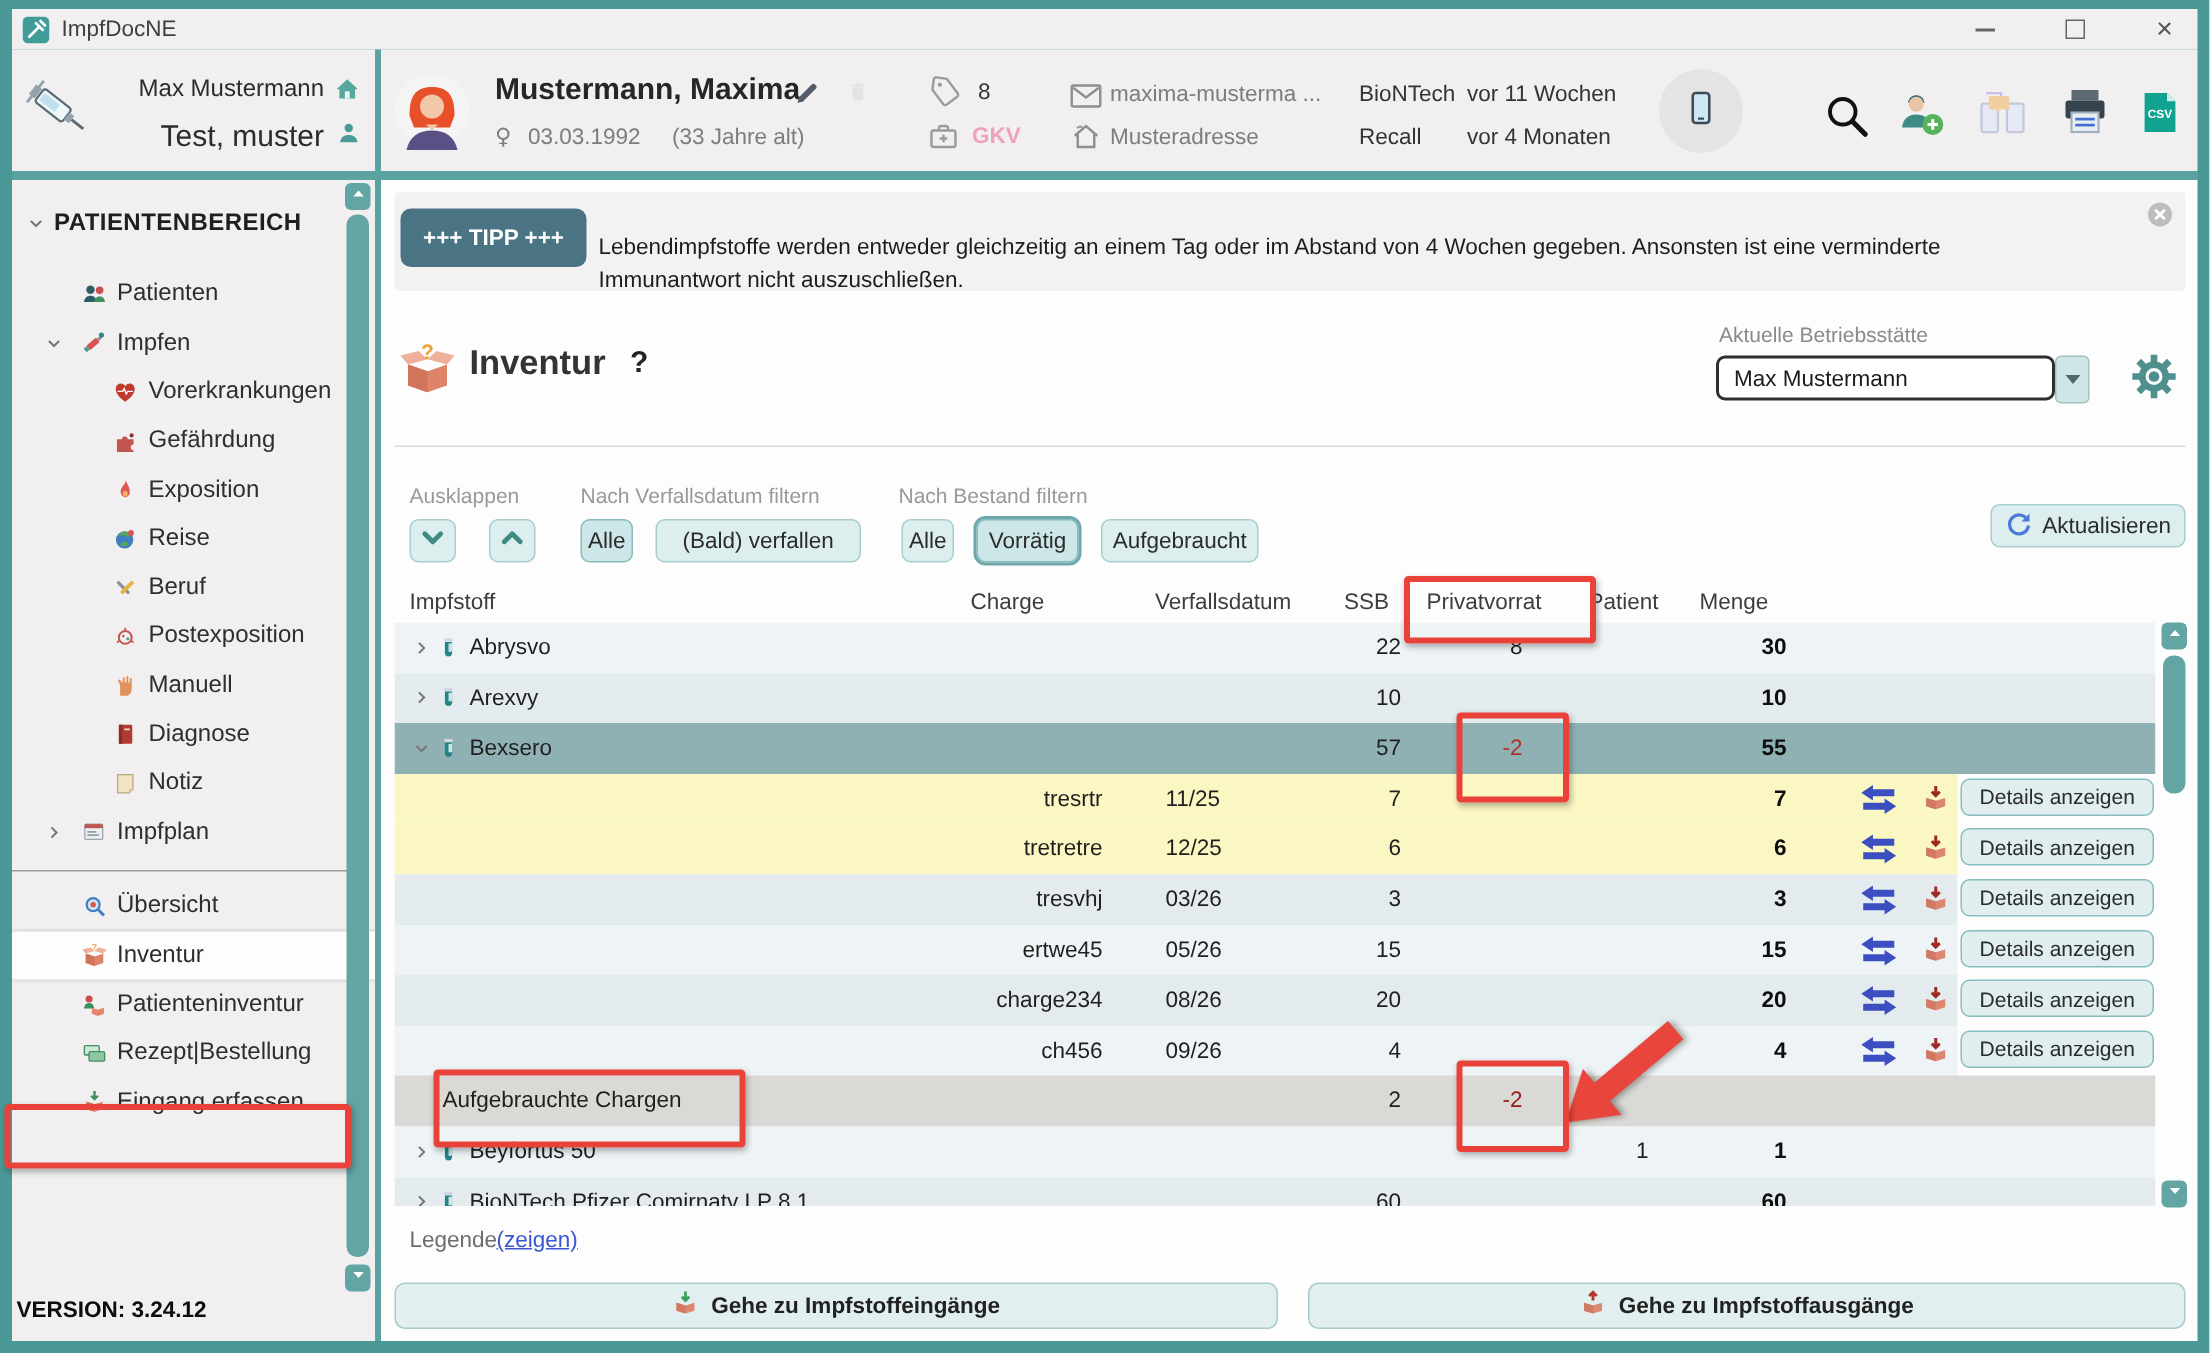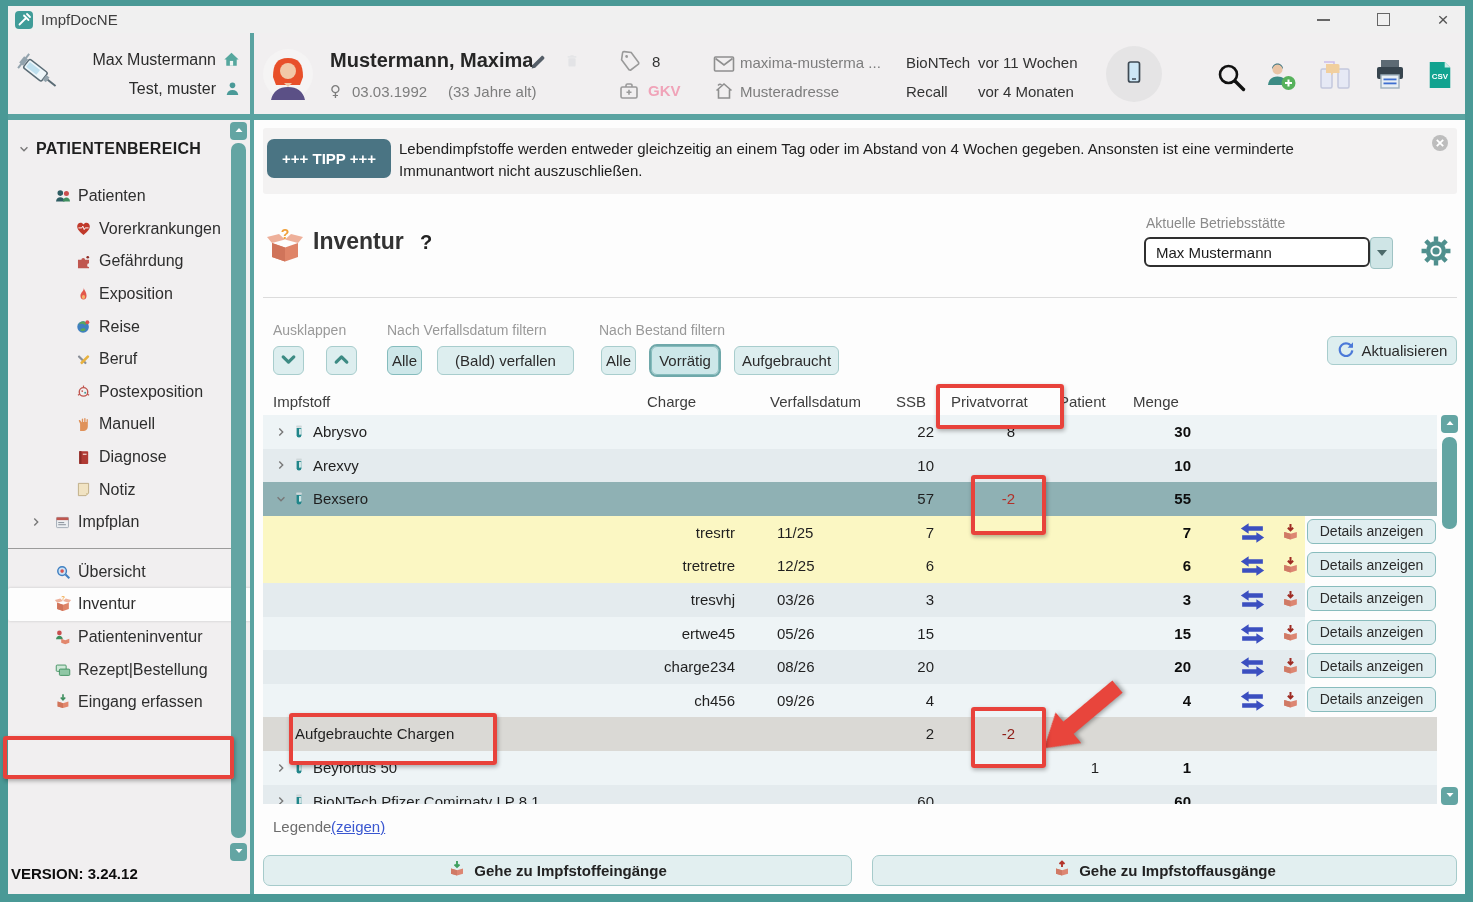--- a/index.html
+++ b/index.html
@@ -11,21 +11,21 @@
             display:flex;align-items:center;}
   .titlebar .appic{margin-left:7px;display:flex;}
   .titlebar .ttl{margin-left:8px;font-size:15px;color:#3f3f3f;}
   .winbtn{position:absolute;top:0;height:27px;width:30px;display:flex;align-items:center;justify-content:center;color:#555;}
   .win-min-bar{width:13px;height:2px;background:#666;}
   .win-max-box{width:11px;height:11px;border:1.6px solid #666;}
   .win-close-x{font-size:19px;line-height:19px;color:#555;}
   
   .header{position:absolute;left:8px;top:33px;width:1457px;height:81px;background:#f1eff0;}
   .hdr-name{font-size:16px;color:#2c2c2c;}
-  .hdr-sub{font-size:16px;color:#2c2c2c;}
+  .hdr-sub{font-size:20px;color:#2c2c2c;}
   .pname{font-size:20px;font-weight:600;color:#262626;white-space:nowrap;}
   .gray{color:#7d7d7d;}
   .dk{color:#333;}
   .f15{font-size:15px;}
   .pink{color:#f0a3b8;font-weight:bold;}
   .phone-circle{position:absolute;width:56px;height:56px;border-radius:50%;background:#e5e4e5;
                 display:flex;align-items:center;justify-content:center;}
   .vline{position:absolute;left:250px;top:33px;width:4px;height:861px;background:#5aa3a1;}
   .teal-band{position:absolute;left:8px;top:114px;width:1457px;height:6px;background:#5aa3a1;}
   
@@ -259,20 +259,39 @@
           <span class="item-ic">
             <svg width="18" height="18" viewBox="0 0 20 20">
               <circle cx="7" cy="6.8" r="3.1" fill="#2e5d63"></circle>
               <path d="M2.2 16c.4-3.2 2.3-4.7 4.8-4.7s4.4 1.5 4.8 4.7z" fill="#2e5d63"></path>
               <circle cx="13.8" cy="7.3" r="2.8" fill="#c94f4f"></circle>
               <path d="M9.8 16c.3-2.9 2-4.2 4-4.2s3.7 1.3 4 4.2z" fill="#3f8f5f"></path>
             </svg>
           </span>
           <span>Patienten</span>
         </div>
+        <div class="side-item indent1">
+          <span class="item-chev">
+            <svg width="12" height="12" viewBox="0 0 14 14">
+              <path d="M3 5l4 4 4-4" fill="none" stroke="#777" stroke-width="1.6"></path>
+            </svg>
+          </span>
+          <span class="item-ic">
+            <svg width="17" height="17" viewBox="0 0 20 20">
+              <g transform="rotate(-40 10 10)">
+                <rect x="4" y="8" width="10" height="4.6" rx="1" fill="#d9534f"></rect>
+                <rect x="14" y="9" width="2.5" height="2.6" fill="#8a98a2"></rect>
+                <line x1="16.5" y1="10.3" x2="19.5" y2="10.3" stroke="#5a6b75" stroke-width="1.4"></line>
+                <rect x="1" y="8.5" width="3" height="3.6" fill="#4a9a98"></rect>
+              </g>
+              <circle cx="16" cy="4" r="2" fill="#2e8b8a"></circle>
+            </svg>
+          </span>
+          <span>Impfen</span>
+        </div>
         <div class="side-item indent2">
           <span class="item-ic">
             <svg width="17" height="17" viewBox="0 0 20 20">
               <path d="M10 17.5C4 13 2.6 10 2.6 7.4 2.6 5 4.4 3.2 6.5 3.2c1.4 0 2.7.8 3.5 2 .8-1.2 2.1-2 3.5-2 2.1 0 3.9 1.8 3.9 4.2 0 2.6-1.4 5.6-7.4 10.1z" fill="#c0392b"></path>
               <polyline points="4,9.3 8,9.3 9.2,7.2 10.8,11.3 12,9.3 16,9.3" stroke="#fff" stroke-width="1.1" fill="none"></polyline>
             </svg>
           </span>
           <span>Vorerkrankungen</span>
         </div>
         <div class="side-item indent2">
@@ -434,21 +453,21 @@
             <path d="M2.5 4L6 8l3.5-4z" fill="#fff"></path>
           </svg></span>
       </div>
   </div>
 
   <div class="main">
 
     <div class="tip-banner">
       <div class="tip-badge">+++ TIPP +++</div>
       <div class="tip-text">
-        <span style="display:block;">Lebendimpfstoffe werden entweder gleichzeitig an einem Tag oder im Abstand von 4 Wochen gegeben. Ansonsten ist eine verminderte</span>
+        <span style="display:block;margin-top:16px;">Lebendimpfstoffe werden entweder gleichzeitig an einem Tag oder im Abstand von 4 Wochen gegeben. Ansonsten ist eine verminderte</span>
         <span style="display:block;">Immunantwort nicht auszuschließen.</span>
       </div>
       <span class="abs" style="left:1168px;top:6px;"><svg width="18" height="18" viewBox="0 0 18 18">
             <circle cx="9" cy="9" r="8" fill="#bdbdbd"></circle>
             <path d="M5.8 5.8l6.4 6.4M12.2 5.8l-6.4 6.4" stroke="#fff" stroke-width="1.8"></path>
           </svg></span>
     </div>
 
     <span class="abs" style="left:11px;top:106px;"><svg width="40" height="40" viewBox="0 0 40 40">
           <path d="M7 17l13 4.5L33 17v14l-13 4.5L7 31z" fill="#df8468"></path>

